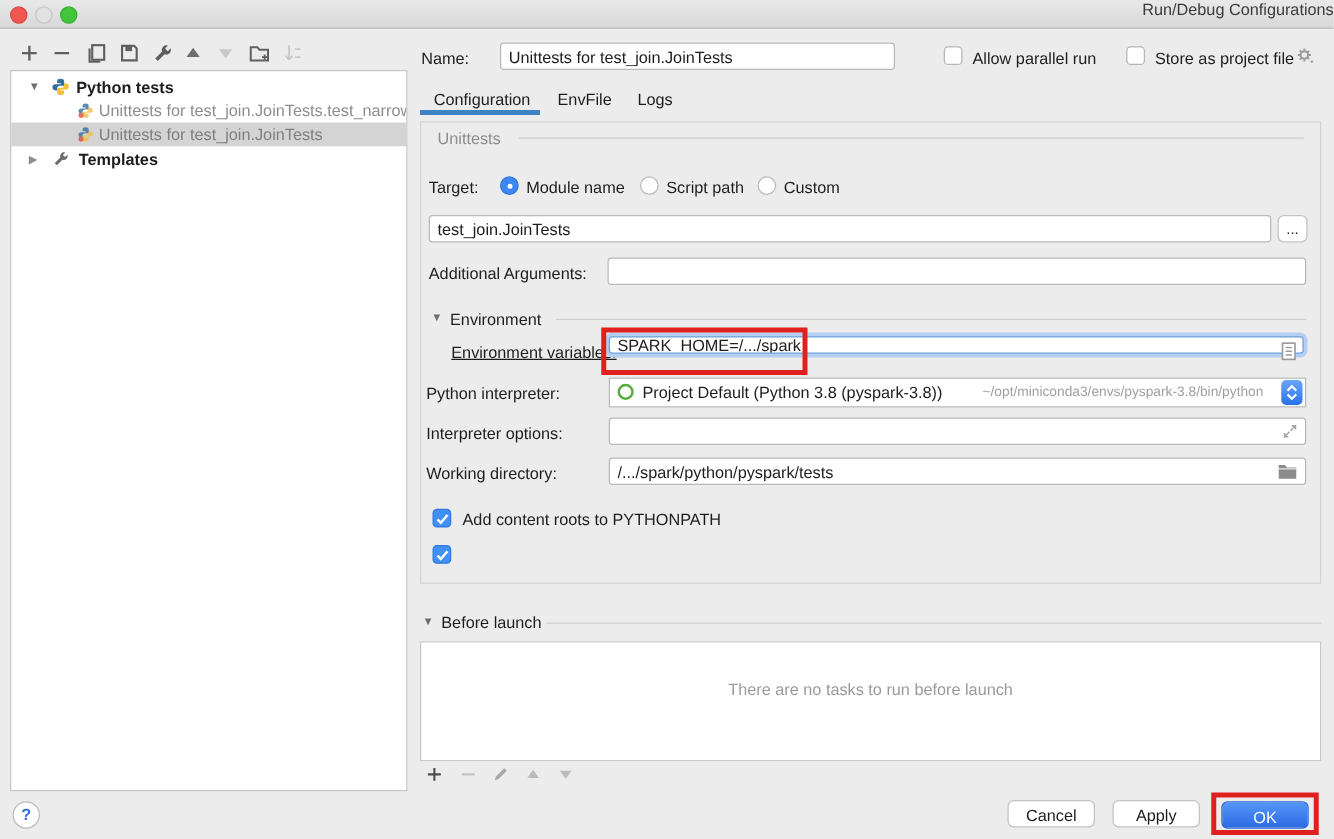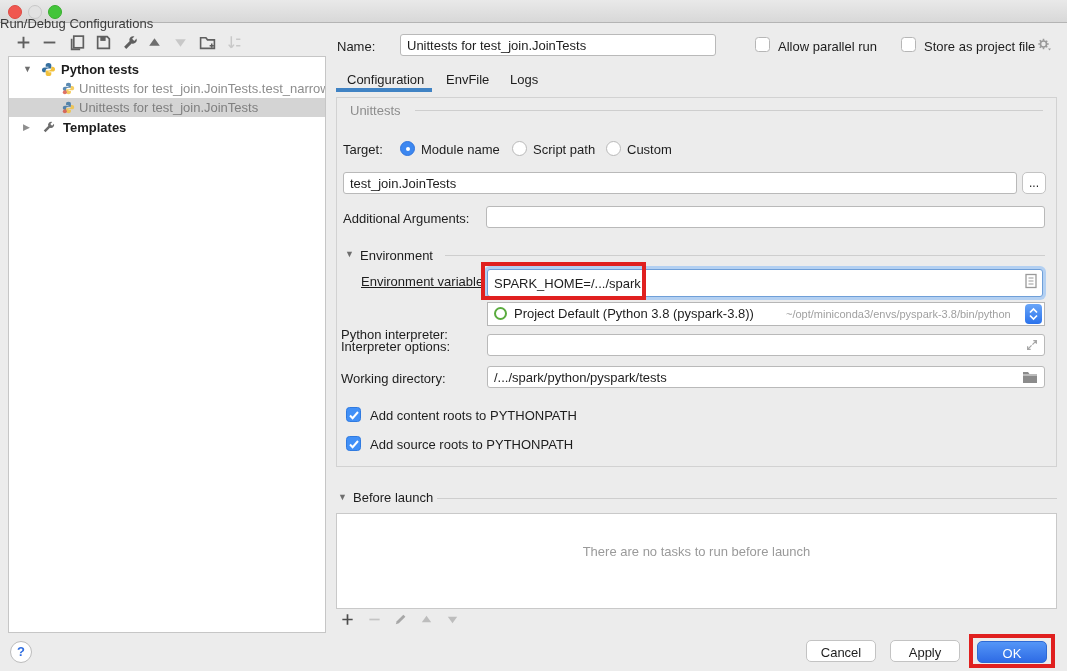--- a/index.html
+++ b/index.html
@@ -2,21 +2,21 @@
 <html><head>
 <meta charset="utf-8">
 <style>
   html,body{margin:0;padding:0;}
   body{width:1067px;height:671px;overflow:hidden;font-family:"Liberation Sans",sans-serif;background:#ececec;}
   .abs{position:absolute;}
   #dialog{position:relative;width:1067px;height:671px;background:#ececec;}
   
   #titlebar{left:0;top:0;width:1067px;height:22px;background:linear-gradient(#e9e9e9,#d8d8d8);border-bottom:1px solid #b4b4b4;}
   .tl{width:12px;height:12px;border-radius:50%;top:5px;}
-  #title{width:100%;text-align:left;top:16px;font-size:13px;color:#3b3b3b;}
+  #title{width:100%;text-align:right;top:0;font-size:13px;color:#3b3b3b;}
   
   .lbl{font-size:13px;color:#1d1d1d;white-space:nowrap;}
   .graytxt{color:#8d8d8d;}
   .b{font-weight:bold;}
   
   .txt{position:absolute;border:1px solid #b9b9b9;border-radius:3px;font:13px "Liberation Sans",sans-serif;padding:0 6px;background:#fff;color:#1d1d1d;box-sizing:border-box;height:22px;outline:none;}
   
   #treepanel{left:8px;top:56px;width:318px;height:577px;background:#fff;border:1px solid #c6c6c6;box-sizing:border-box;overflow:hidden;}
   .trow{position:absolute;left:0;width:100%;height:19px;line-height:19px;white-space:nowrap;}
   .sel{background:#d4d4d4;}
@@ -157,27 +157,27 @@
   <button class="btn" style="left:1022px;top:172px;width:24px;font-size:12px;line-height:18px;">...</button>
 
   <span class="abs lbl" style="left:343px;top:211px;">Additional Arguments:</span>
   <input class="txt" style="left: 486px; top: 206px; width: 559px;">
 
   <span class="abs sep-tri" style="left:345px;top:249px;">▼</span>
   <span class="abs lbl" style="left:360px;top:248px;">Environment</span>
   <div class="hline" style="left:445px;top:255px;width:600px;"></div>
 
   <span class="abs lbl" style="left:361px;top:274px;text-decoration:underline;">Environment variables:</span>
-  <input class="txt" style="left: 487px; top: 269px; width: 556px; height: 28px; border: 1px solid rgb(111, 159, 216); box-shadow: rgb(179, 208, 242) 0px 0px 0px 3px;" value="SPARK_HOME=/.../spark">
+  <input class="txt" style="left: 487px; top: 269px; width: 556px; height: 14px; border: 1px solid rgb(111, 159, 216); box-shadow: rgb(179, 208, 242) 0px 0px 0px 3px;" value="SPARK_HOME=/.../spark">
   <svg class="abs" style="left:1024px;top:273px;width:14px;height:16px;" viewBox="0 0 14 16">
       <rect x="2" y="1.5" width="10" height="13" fill="#fff" stroke="#9a9a9a" stroke-width="1.3"></rect>
       <path d="M4.5 5h5M4.5 8h5M4.5 11h5" stroke="#9a9a9a" stroke-width="1.2"></path>
     </svg>
 
-  <span class="abs lbl" style="left:341px;top:307px;margin-top:20px;">Python interpreter:</span>
+  <span class="abs lbl" style="left:341px;top:307px;">Python interpreter:</span>
   <div class="abs" style="left:487px;top:302px;width:558px;height:24px;background:#fff;border:1px solid #b6b6b6;border-radius:0;box-sizing:border-box;">
     <span class="abs" style="left:6px;top:4px;width:13px;height:13px;border:2.2px solid #5aab3e;border-radius:50%;box-sizing:border-box;"></span>
     <span class="abs lbl" style="left:26px;top:3px;">Project Default (Python 3.8 (pyspark-3.8))</span>
     <span class="abs" style="left:298px;top:5px;font-size:11px;color:#a0a0a0;white-space:nowrap;">~/opt/miniconda3/envs/pyspark-3.8/bin/python</span>
     <span class="abs" style="right:2px;top:1px;width:17px;height:20px;background:linear-gradient(#6aa6f8,#2a72ec);border-radius:4px;">
       <svg style="position:absolute;left:2px;top:2px;width:13px;height:16px;" viewBox="0 0 13 16">
           <path d="M3 6.5L6.5 3 10 6.5M3 9.5L6.5 13 10 9.5" stroke="#fff" stroke-width="1.7" fill="none"></path>
         </svg>
     </span>
   </div>
@@ -199,21 +199,20 @@
     <svg style="position:absolute;left:1px;top:1px;width:12px;height:12px;" viewBox="0 0 12 12">
         <path d="M2 6.5l2.6 2.7L10 3" stroke="#fff" stroke-width="2" fill="none"></path>
       </svg>
   </div>
   <span class="abs lbl" style="left:370px;top:408px;">Add content roots to PYTHONPATH</span>
   <div class="cb on" style="left:346px;top:436px;">
     <svg style="position:absolute;left:1px;top:1px;width:12px;height:12px;" viewBox="0 0 12 12">
         <path d="M2 6.5l2.6 2.7L10 3" stroke="#fff" stroke-width="2" fill="none"></path>
       </svg>
   </div>
-  <span class="abs lbl" style="left:370px;top:437px;">Add source roots to PYTHONPATH</span>
 
   <span class="abs sep-tri" style="left:338px;top:492px;">▼</span>
   <span class="abs lbl" style="left:353px;top:490px;">Before launch</span>
   <div class="hline" style="left:437px;top:498px;width:620px;"></div>
 
   <div class="abs" style="left:336px;top:513px;width:721px;height:96px;background:#fff;border:1px solid #c9c9c9;box-sizing:border-box;">
     <div class="abs" style="left:0;top:30px;width:100%;text-align:center;font-size:13px;color:#9a9a9a;">There are no tasks to run before launch</div>
   </div>
 
   <svg class="ticon" style="left:340px;top:612px;width:15px;height:15px;" viewBox="0 0 16 16">

